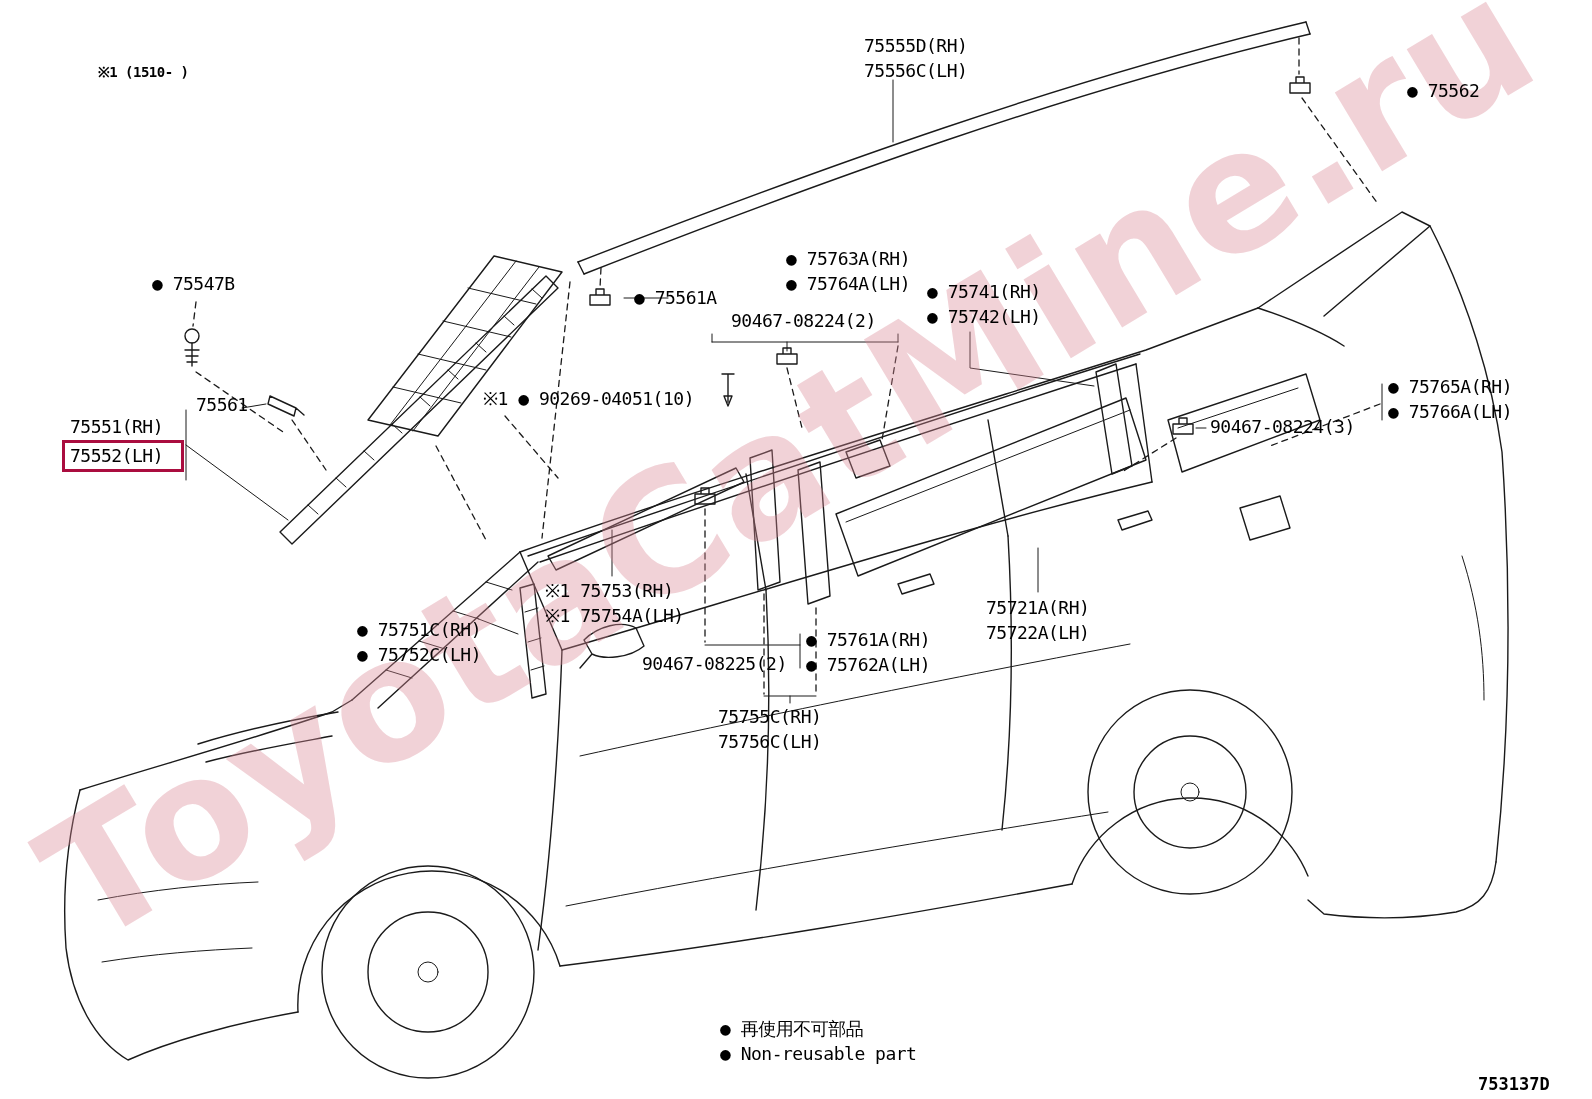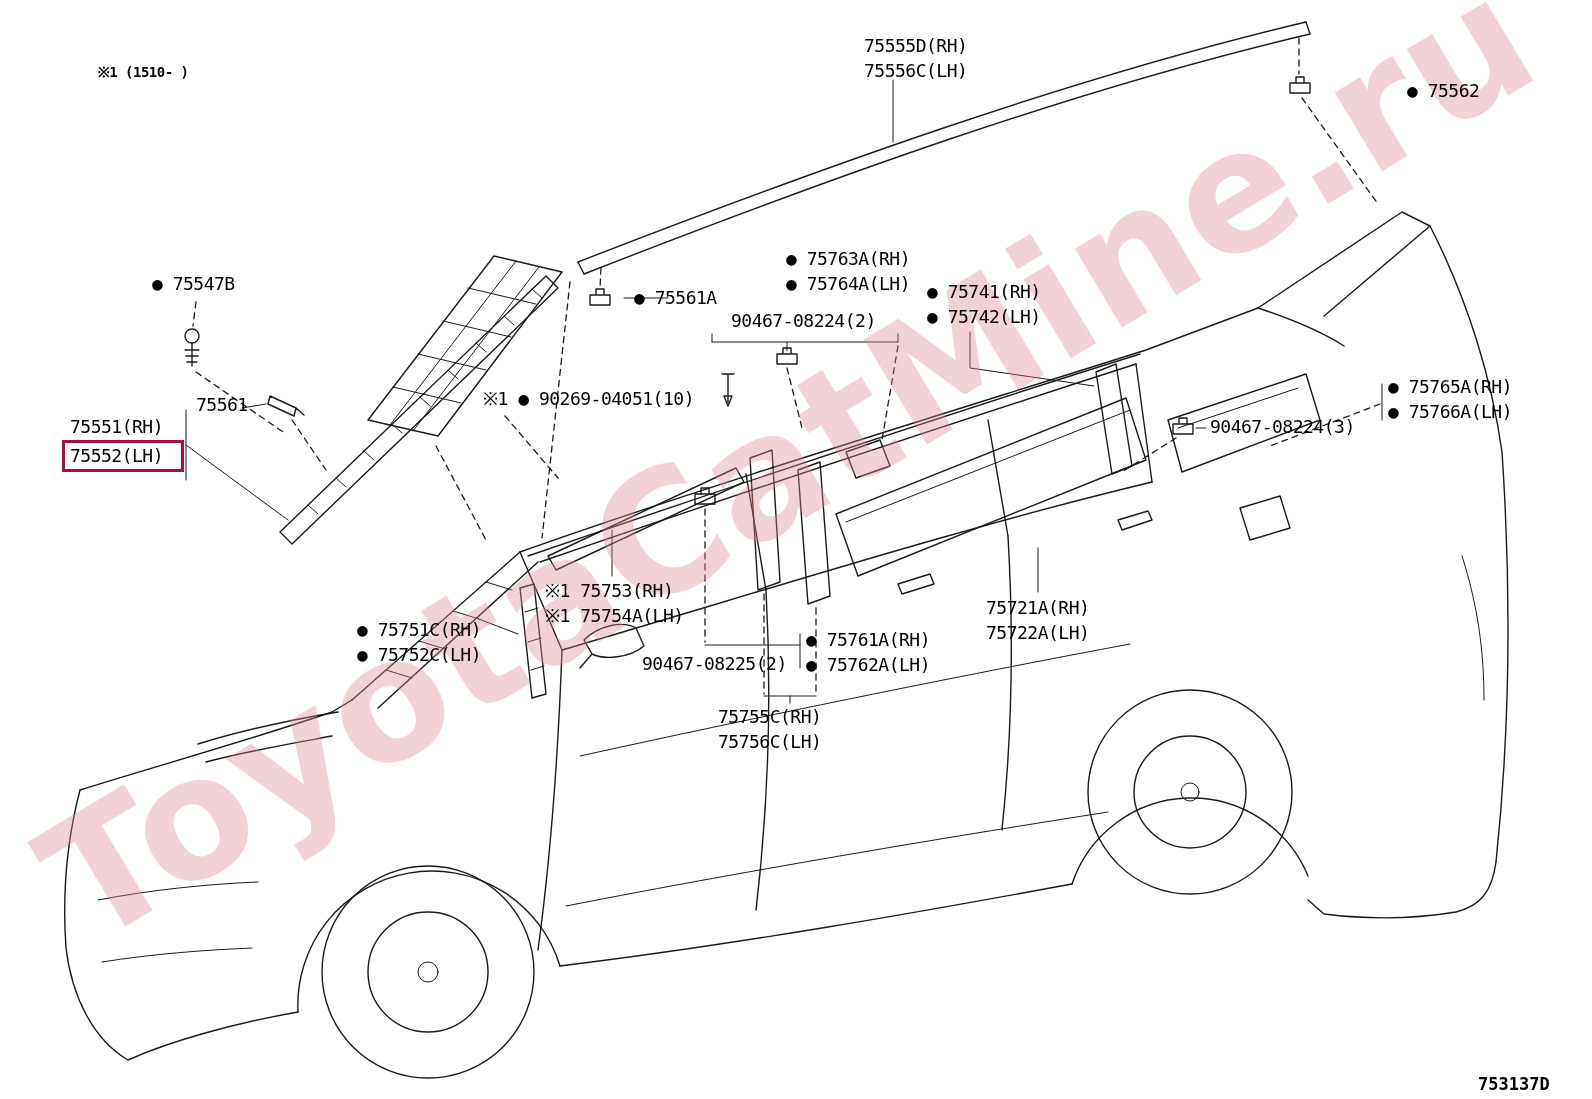--- a/index.html
+++ b/index.html
@@ -250,16 +250,20 @@
   <div class="lbl" style="left:718px;top:704px;">
     <div>75755C(RH)</div>
     <div>75756C(LH)</div>
   </div>
 
   <div class="lbl" style="left:986px;top:595px;text-align:center;">
     <div>75721A(RH)</div>
     <div>75722A(LH)</div>
   </div>
 
+  <div class="lbl" style="left:720px;top:1016px;">
+    <div>● 再使用不可部品</div>
+    <div>● Non-reusable part</div>
+  </div>
 
   <div class="code">753137D</div>
 
 </div>
 
 </body></html>

